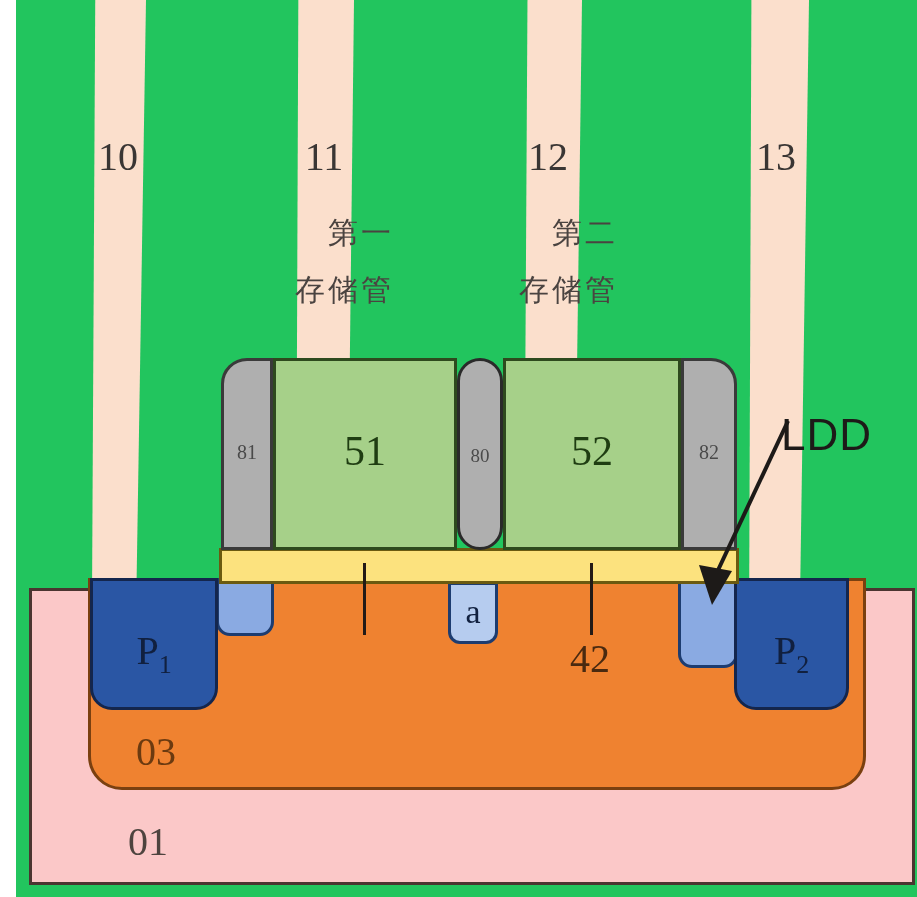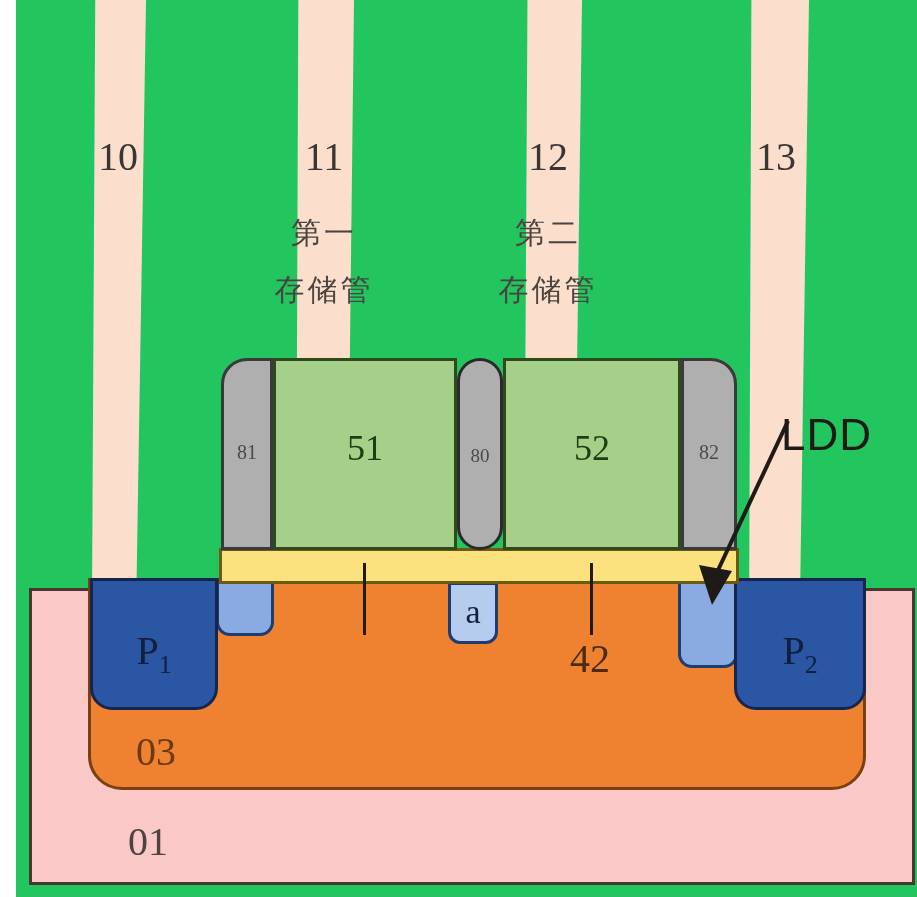--- a/index.html
+++ b/index.html
@@ -40,21 +40,21 @@
     font-size: 40px;
     color: #3a3634;
     text-align: center;
     width: 80px;
   }
   .cn-text {
     position: absolute;
     font-family: "DejaVu Sans", sans-serif;
     font-size: 30px;
     color: #4a4340;
-    text-align: center;
+    text-align: right;
     width: 140px;
     letter-spacing: 3px;
   }
 
   
   .substrate {
     position: absolute;
     left: 13px;
     top: 588px;
     width: 886px;
@@ -95,21 +95,21 @@
 
   
   .sd {
     position: absolute;
     background: #2A56A4;
     border: 3px solid #14264d;
     box-sizing: border-box;
     border-radius: 0 0 22px 22px;
   }
   .sd-p1 { left: 74px;  top: 578px; width: 128px; height: 132px; }
-  .sd-p2 { left: 718px; top: 578px; width: 132px; height: 132px; }
+  .sd-p2 { left: 718px; top: 578px; width: 115px; height: 132px; }
   .sd-label {
     position: absolute;
     width: 100%;
     text-align: center;
     top: 46px;
     font-size: 40px;
     color: #11203f;
     font-family: "Liberation Serif", serif;
   }
   .sd-label sub { font-size: 26px; }
@@ -184,21 +184,21 @@
   .g-82 { left: 460px; width: 56px;  border-radius: 0 26px 0 0; border-color:#3a3a3a; }
 
   .g-lab {
     position: absolute;
     width: 100%;
     text-align: center;
     font-family: "Liberation Serif", serif;
   }
   .g-lab-sm  { top: 80px; font-size: 20px; color: #4a4a4a; }
   .g-lab-xs  { top: 84px; font-size: 19px; color: #4a4a4a; }
-  .g-lab-big { top: 66px; font-size: 36px; color: #1f3d12; }
+  .g-lab-big { top: 66px; font-size: 42px; color: #1f3d12; }
 
   
   .leader {
     position: absolute;
     width: 3px;
     background: #231a16;
   }
   .leader-41 { left: 347px; top: 563px; height: 72px; }
   .leader-42 { left: 574px; top: 563px; height: 72px; }
   .lead-label {

